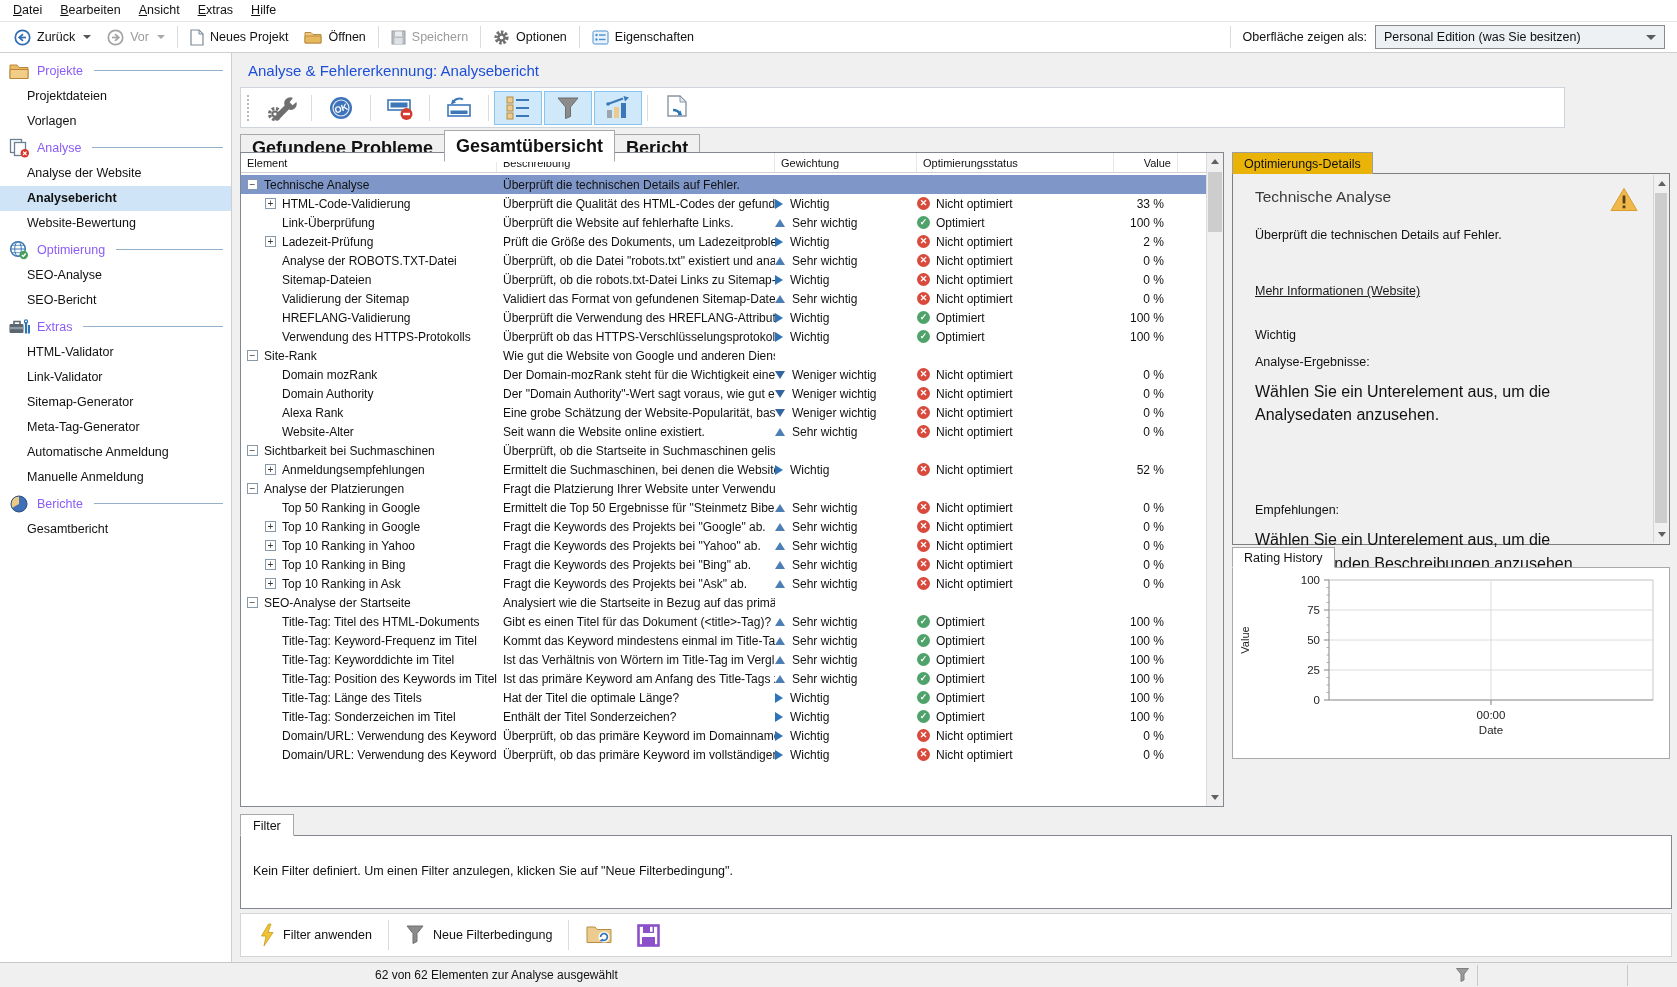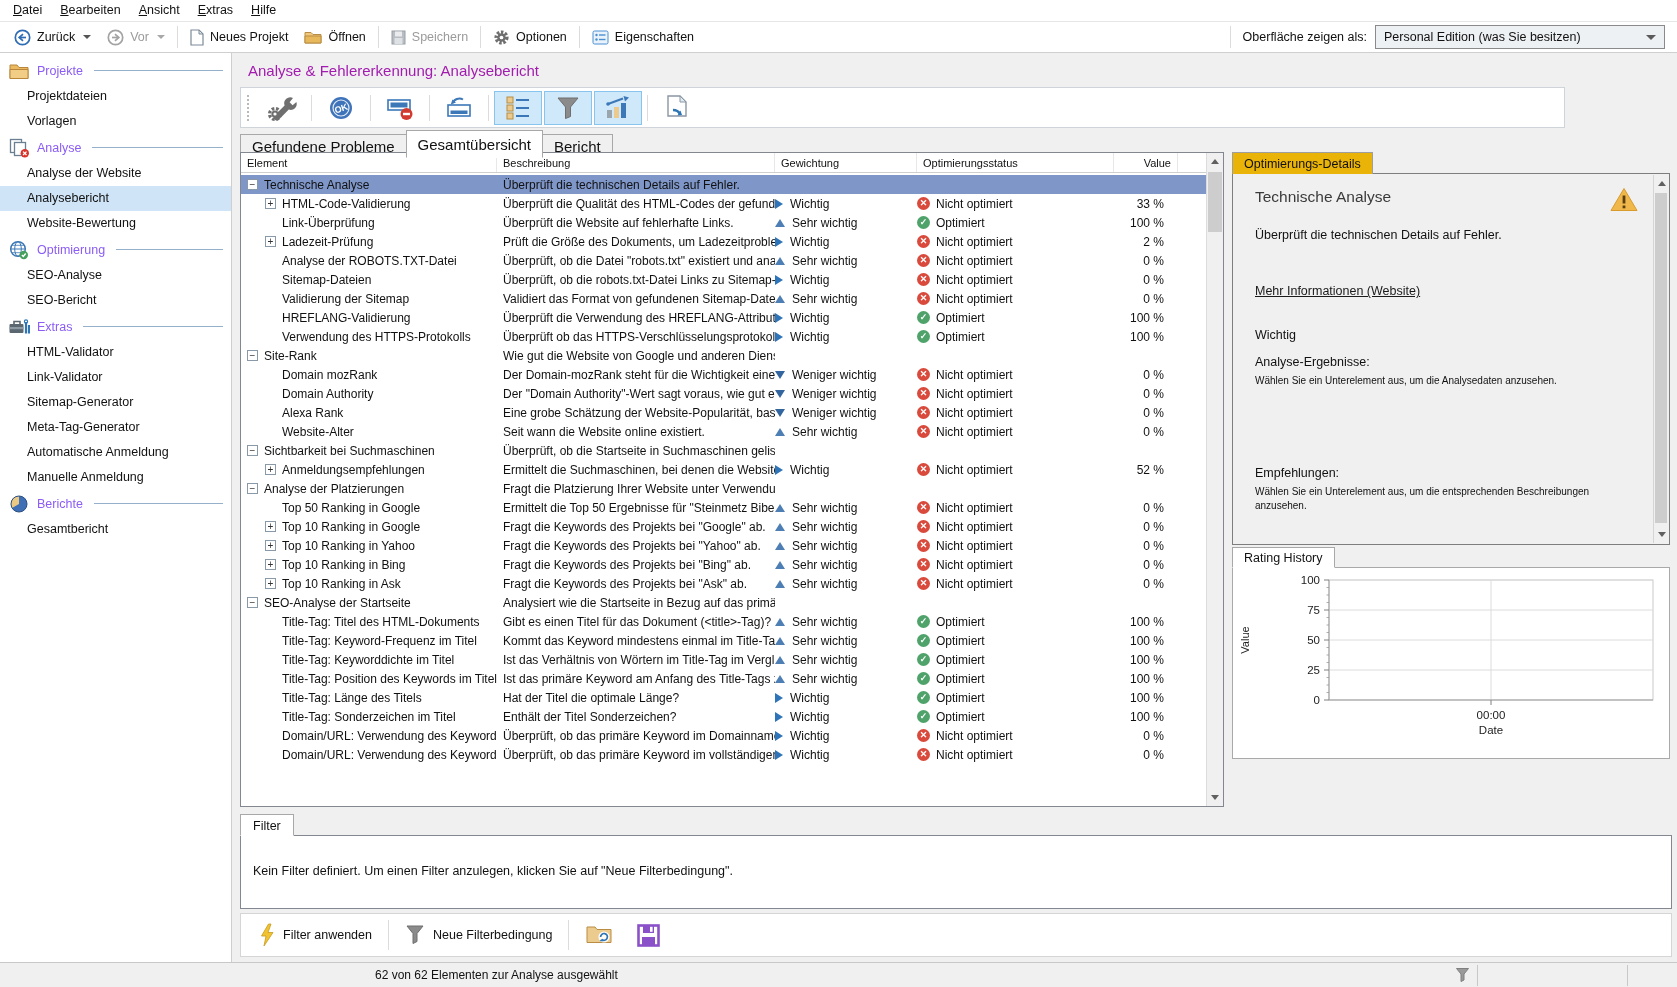--- a/index.html
+++ b/index.html
@@ -21,34 +21,34 @@
   .tb-right { margin-left:auto; display:flex; align-items:center; gap:8px; padding-right:6px; }
   .combo { width:290px; height:24px; border:1px solid #8a8a8a; background:#eef1f4; display:flex; align-items:center; padding:4px 8px; justify-content:space-between; }
   .combo .chev { width:0;height:0;border-left:5px solid transparent;border-right:5px solid transparent;border-top:5px solid #5a5a5a; }
 
   
   .sidebar { position:absolute; left:0; top:53px; width:232px; height:909px; background:#fff; border-right:1px solid #cfcfcf; padding-top:4px; }
   .side-header { display:flex; align-items:center; gap:7px; padding:3px 8px 3px 8px; height:27px; }
   .side-header .lbl { color:#8b5cf6; font-size:12.5px; white-space:nowrap; }
   .side-header .rule { flex:1; height:1px; background:#94b0ca; margin-left:4px; }
   .side-item { padding:5px 8px 6px 27px; font-size:12.5px; white-space:nowrap; cursor:default; }
-  .side-item.selected { background:#cfe5f7; font-weight:normal; }
+  .side-item.selected { background:#cfe5f7; font-weight:bold; }
 
   
   .main { position:absolute; left:232px; top:53px; width:1445px; height:909px; background:#f0f0f0; }
-  .page-title { position:absolute; left:16px; top:9px; font-size:15px; color:#a21caf; }
+  .page-title { position:absolute; left:16px; top:9px; font-size:15px; color:#1d4ed8; }
 
   .icon-toolbar { position:absolute; left:8px; top:34px; width:1325px; height:41px; background:#fff; border:1px solid #cfd4da; display:flex; align-items:center; padding:0 4px; }
   .gripper { width:4px; height:26px; border-left:2px dotted #b9b9b9; margin:0 6px 0 2px; }
   .it-btn { width:48px; height:34px; display:flex; align-items:center; justify-content:center; border:1px solid transparent; margin:0 1px; }
   .it-btn.active { background:#cfe8fa; border:1px solid #89c4ee; }
   .it-sep { width:1px; height:26px; background:#dcdcdc; margin:0 4px; }
 
   .tabs { position:absolute; left:8px; top:77px; height:23px; }
-  .tab { display:inline-block; padding:3px 11px 4px 11px; border:1px solid #a8a8a8; background:#f0f0f0; margin-right:-1px; position:relative; top:2px; font-size:15px; }
+  .tab { display:inline-block; padding:3px 11px 4px 11px; border:1px solid #a8a8a8; background:#f0f0f0; margin-right:-1px; position:relative; top:2px; font-size:18px;font-weight:bold; }
   .tab.active { background:#fff; top:0; padding-top:5px; z-index:4; border-bottom:1px solid #fff; }
 
   
   .table-panel { position:absolute; left:8px; top:99px; width:984px; height:655px; background:#fff; border:1px solid #828790; }
   .tgrid { display:grid; grid-template-columns:256px 278px 142px 197px 64px 1fr; }
   .thead { border-bottom:1px solid #cfcfcf; }
   .th { padding:4px 6px 3px 6px; font-size:11px; border-right:1px solid #e8e8e8; white-space:nowrap; overflow:hidden; }
   .th:last-child { border-right:none; }
   .trow { height:19px; }
   .cell { display:flex; align-items:center; white-space:nowrap; overflow:hidden; font-size:12px; padding-right:4px; }
@@ -75,21 +75,21 @@
 
   
   .details-tab { position:absolute; left:1000px; top:99px; height:22px; padding:4px 11px; background:#eab308; border:1px solid #9e9e9e; border-bottom:none; font-size:12.5px; z-index:2; }
   .details-box { position:absolute; left:1000px; top:120px; width:438px; height:372px; background:#f0f0f0; border:1px solid #7e7e7e; padding:14px 34px 10px 22px; }
   .d-head { font-size:15.5px; color:#3a3a3a; }
   .d-warn { position:absolute; right:30px; top:12px; }
   .d-desc { margin-top:22px; font-size:12.5px; }
   .d-link { margin-top:42px; text-decoration:underline; font-size:12.5px; color:#1a1a1a; display:inline-block; }
   .d-weight { margin-top:30px; font-size:12.5px; }
   .d-lab { margin-top:13px; font-size:12.5px; }
-  .d-txt { margin-top:5px; font-size:10px; max-width:360px; line-height:1.45; }
+  .d-txt { margin-top:11px; font-size:16px; max-width:360px; line-height:1.45; }
   .d-lab2 { margin-top:77px; font-size:12.5px; }
   .details-scroll { position:absolute; right:1px; top:1px; bottom:1px; width:15px; background:#f0f0f0; border-left:1px solid #d5d5d5; }
   .details-scroll .sthumb { top:18px; height:calc(100% - 38px); left:1px; width:12px; }
 
   
   .rating-tab { position:absolute; left:1000px; top:494px; height:21px; padding:3px 11px; background:#fff; border:1px solid #a8a8a8; border-bottom:1px solid #fff; font-size:12.5px; z-index:2; }
   .rating-box { position:absolute; left:1000px; top:514px; width:438px; height:192px; background:#fff; border:1px solid #a9a9a9; }
 
   
   .filter-tab { position:absolute; left:8px; top:761px; height:22px; padding:4px 12px; background:#fff; border:1px solid #a8a8a8; border-bottom:1px solid #fff; font-size:12.5px; z-index:2; }

